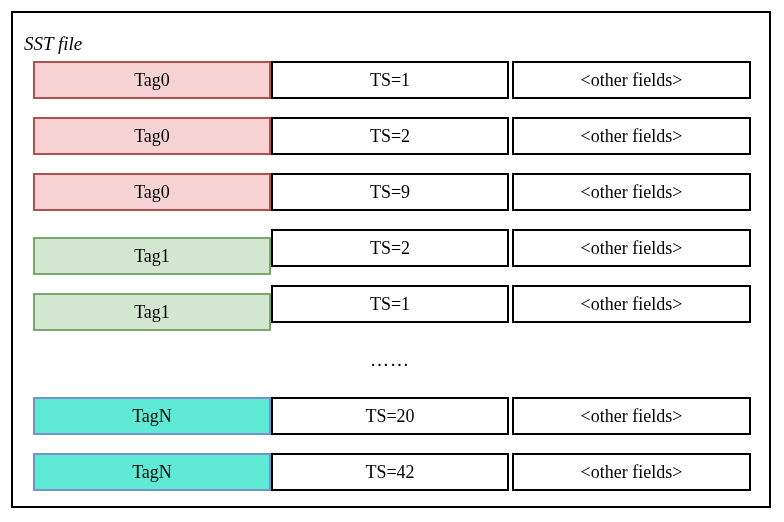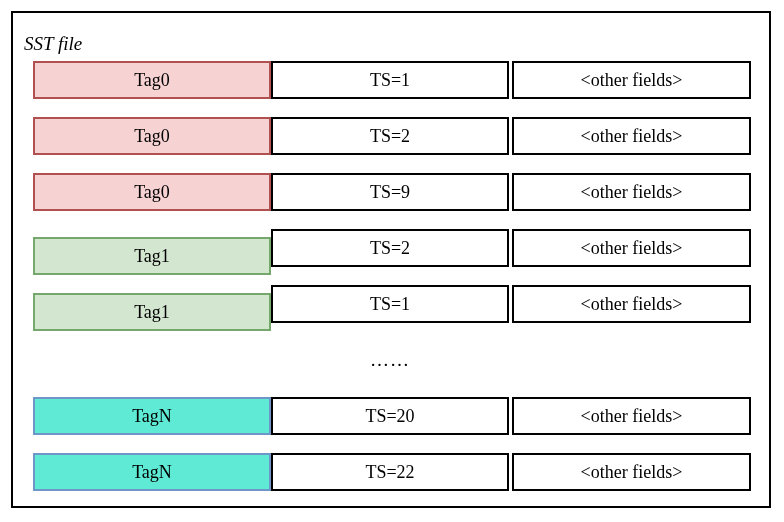--- a/index.html
+++ b/index.html
@@ -159,18 +159,18 @@
     </div>
 
     <div class="record-row">
       <div class="cell cell-tag tag-blue">TagN</div>
       <div class="cell cell-ts">TS=20</div>
       <div class="cell cell-other">&lt;other fields&gt;</div>
     </div>
 
     <div class="record-row">
       <div class="cell cell-tag tag-blue">TagN</div>
-      <div class="cell cell-ts">TS=22</div>
+      <div class="cell cell-ts">TS=42</div>
       <div class="cell cell-other">&lt;other fields&gt;</div>
     </div>
 
   </div>
 </div>
 
 </body></html>

